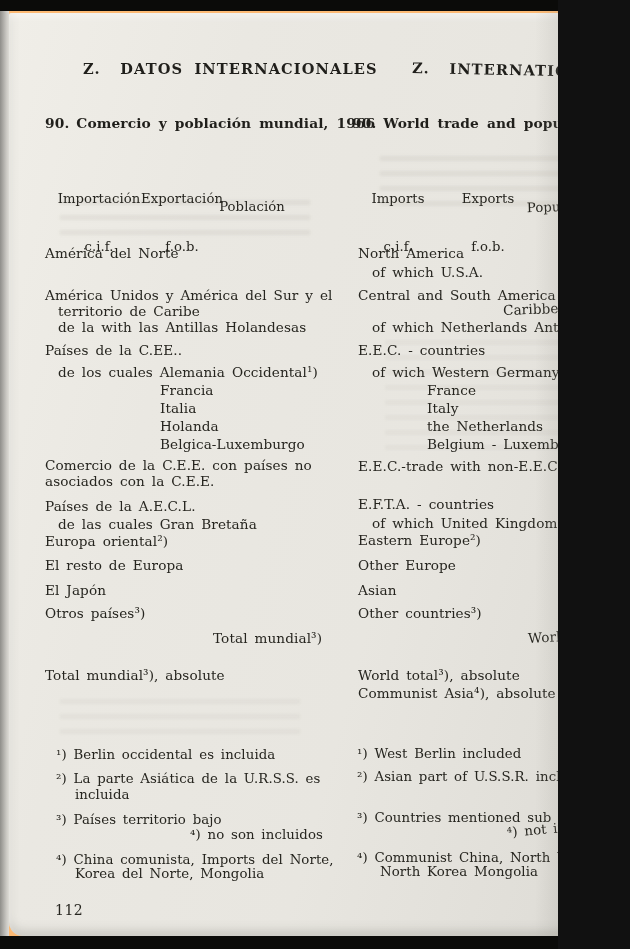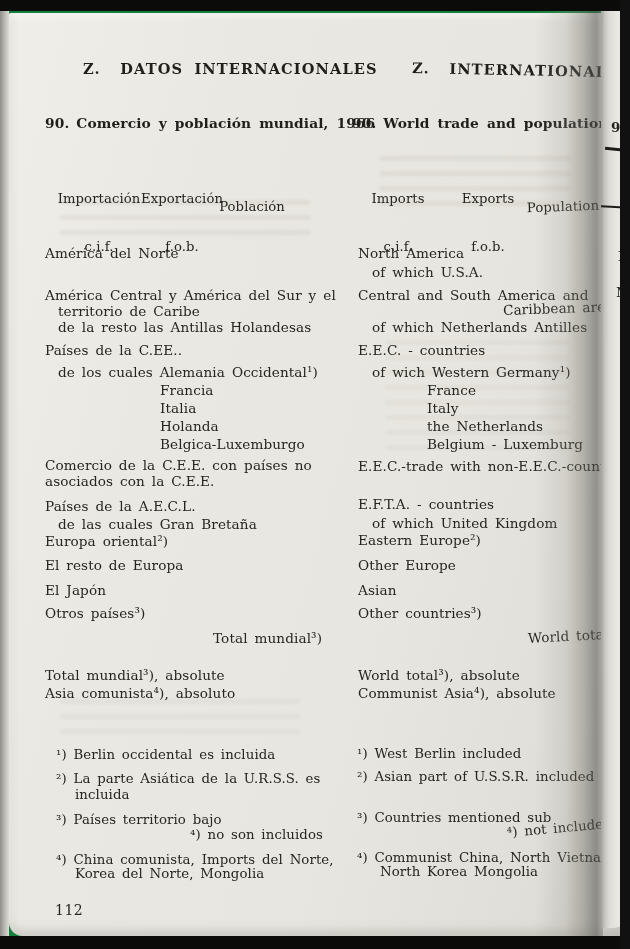--- a/index.html
+++ b/index.html
@@ -1,16 +1,16 @@
 <!DOCTYPE html>
 <html><head>
 <meta charset="utf-8">
 <style>
   html,body{margin:0;padding:0;background:#111;}
-  .stage{position:relative;width:620px;height:949px;overflow:hidden;background:#15803d;
+  .stage{position:relative;width:558px;height:949px;overflow:hidden;background:#fdba74;
          font-family:"DejaVu Serif","Liberation Serif",serif;}
   
   .bar-top{position:absolute;left:0;top:0;width:630px;height:11px;background:#0b0b09;z-index:7;}
   .bar-bottom{position:absolute;left:0;top:936px;width:630px;height:13px;background:#0b0b09;z-index:7;}
   .left-edge{position:absolute;left:0;top:11px;width:9px;height:925px;z-index:1;
              background:linear-gradient(to right,#8f8e8a,#c9c7c2 70%,#dddbd5);}
   
   .page{position:absolute;left:9px;top:13px;width:621px;height:923px;z-index:1;
         border-radius:2px 0 0 14px;
         background:linear-gradient(105deg,#f0eee8 0%,#eae8e2 28%,#e8e6e0 60%,#e0ded8 88%,#cfcdc7 100%);
@@ -60,40 +60,39 @@
   </div>
   <div class="t hdr" style="left:182px;top:159px">
     <div>Exportación</div>
     <div>f.o.b.</div>
   </div>
   <div class="t hdr" style="left:252px;top:167px">
     <div>Población</div>
   </div>
 
   <div class="t" style="left:45px;top:246px">América del Norte</div>
-  <div class="t" style="left:45px;top:288px">América Central y América del Sur y el</div>
+  <div class="t" style="left:45px;top:288px">América Unidos y América del Sur y el</div>
   <div class="t" style="left:58px;top:304px">territorio de Caribe</div>
-  <div class="t" style="left:58px;top:320px">de la resto las Antillas Holandesas</div>
+  <div class="t" style="left:58px;top:320px">de la with las Antillas Holandesas</div>
   <div class="t" style="left:45px;top:343px">Países de la C.EE..</div>
   <div class="t" style="left:58px;top:365px">de los cuales Alemania Occidental¹)</div>
   <div class="t" style="left:160px;top:383px">Francia</div>
   <div class="t" style="left:160px;top:401px">Italia</div>
   <div class="t" style="left:160px;top:419px">Holanda</div>
   <div class="t" style="left:160px;top:437px">Belgica-Luxemburgo</div>
   <div class="t" style="left:45px;top:458px">Comercio de la C.E.E. con países no</div>
   <div class="t" style="left:45px;top:474px">asociados con la C.E.E.</div>
   <div class="t" style="left:45px;top:499px">Países de la A.E.C.L.</div>
   <div class="t" style="left:58px;top:517px">de las cuales Gran Bretaña</div>
   <div class="t" style="left:45px;top:534px">Europa oriental²)</div>
   <div class="t" style="left:45px;top:558px">El resto de Europa</div>
   <div class="t" style="left:45px;top:583px">El Japón</div>
   <div class="t" style="left:45px;top:606px">Otros países³)</div>
   <div class="t" style="left:213px;top:631px">Total mundial³)</div>
   <div class="t" style="left:45px;top:668px">Total mundial³), absolute</div>
-  <div class="t" style="left:45px;top:686px">Asia comunista⁴), absoluto</div>
 
   <div class="t fn" style="left:56px;top:748px">¹) Berlin occidental es incluida</div>
   <div class="t fn" style="left:56px;top:772px">²) La parte Asiática de la U.R.S.S. es</div>
   <div class="t fn" style="left:75px;top:788px">incluida</div>
   <div class="t fn" style="left:56px;top:813px">³) Países territorio bajo</div>
   <div class="t fn" style="left:190px;top:828px">⁴) no son incluidos</div>
   <div class="t fn" style="left:56px;top:853px">⁴) China comunista, Imports del Norte,</div>
   <div class="t fn" style="left:75px;top:867px">Korea del Norte, Mongolia</div>
 
   <div class="t pgnum" style="left:55px;top:903px">112</div>

